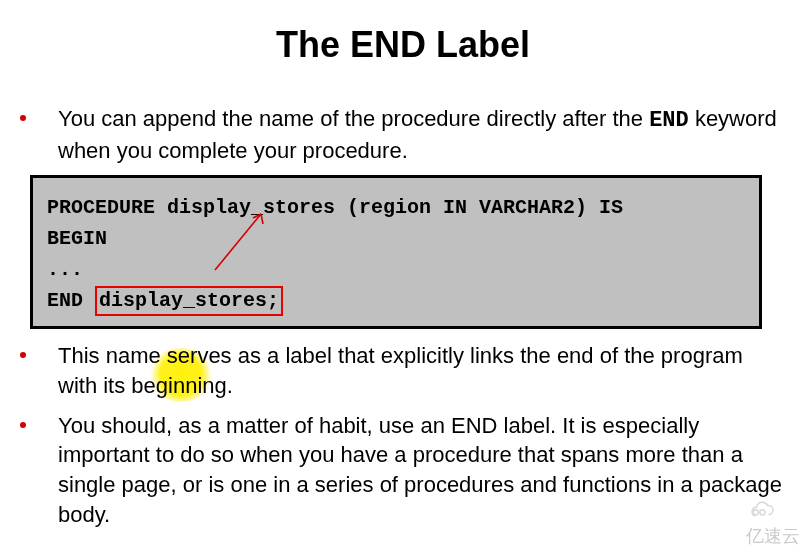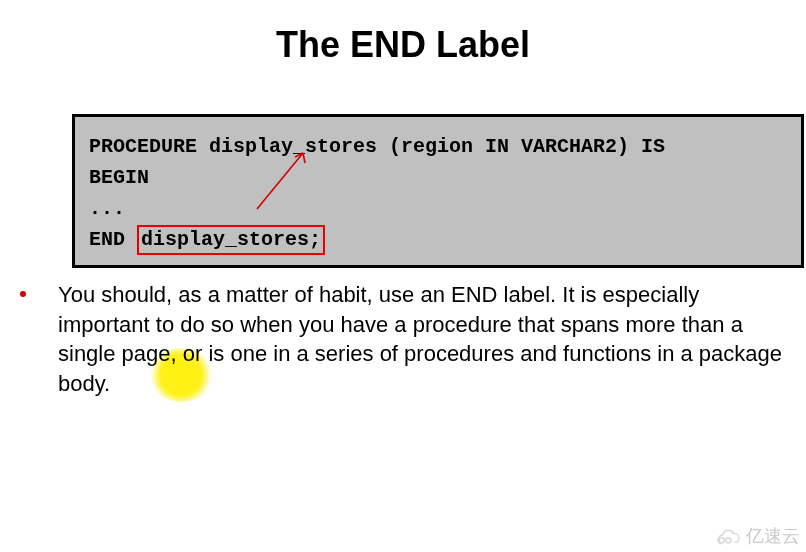--- a/index.html
+++ b/index.html
@@ -39,21 +39,21 @@
   }
   .bullet-text {
     flex: 1;
     margin-left: 32px;
     font-size: 22px;
     color: #000;
     line-height: 1.35;
   }
   .kw { font-family: "Courier New", monospace; font-weight: bold; }
   .code-box-wrap {
-    margin: 10px 0 12px 60px;
+    margin: 10px 0 12px 18px;
     width: 732px;
   }
   .code-box {
     border: 3px solid #000;
     background: #c0c0c0;
     padding: 14px 14px 10px 14px;
     font-family: "Courier New", monospace;
     font-size: 20px;
     font-weight: bold;
     color: #000;
@@ -85,49 +85,62 @@
     border-radius: 50%;
     pointer-events: none;
     z-index: 0;
   }
   .bullet-text span { position: relative; z-index: 1; }
   .watermark {
     position: absolute;
     right: 6px;
     bottom: 4px;
     display: flex;
-    align-items: flex-end;
+    align-items: flex-start;
     gap: 4px;
     opacity: 0.45;
     font-size: 18px;
     color: #888;
     font-family: Arial, sans-serif;
+    flex-direction: column;
   }
   .watermark svg { width: 30px; height: 20px; }
 </style>
 </head>
 <body>
 
 <div class="highlight"></div>
 
 <h1 class="title">The END Label</h1>
 
 <div class="content">
 
+  <div class="bullet-row">
+    <div class="bullet-dot"></div>
+    <div class="bullet-text">
+      <span>You can append the name of the procedure directly after the </span><span class="kw">END</span><span> keyword when you complete your procedure.</span>
+    </div>
+  </div>
 
   <div class="code-box-wrap">
     <div class="code-box"><span>PROCEDURE display_stores (region IN VARCHAR2) IS</span>
 <span>BEGIN</span>
 <span>...</span>
 <span>END </span><span class="end-box">display_stores;</span><svg class="arrow-svg" viewBox="0 0 80 80">
         <path d="M 10 62 Q 28 40 56 6" stroke="#d40000" stroke-width="1.6" fill="none"></path>
         <path d="M 56 6 L 48 10 M 56 6 L 58 16" stroke="#d40000" stroke-width="1.6" fill="none"></path>
       </svg></div>
   </div>
 
+  <div class="bullet-row">
+    <div class="bullet-dot"></div>
+    <div class="bullet-text">
+      <span>This name serves as a label that explicitly links the end of the program with its beginning.</span>
+    </div>
+  </div>
 
   <div class="bullet-row" style="margin-top:10px;justify-content:space-between;">
     <div class="bullet-dot"></div>
     <div class="bullet-text">
       <span>You should, as a matter of habit, use an END label. It is especially important to do so when you have a procedure that spans more than a single page, or is one in a series of procedures and functions in a package body.</span>
     </div>
   </div>
 
 </div>
 

